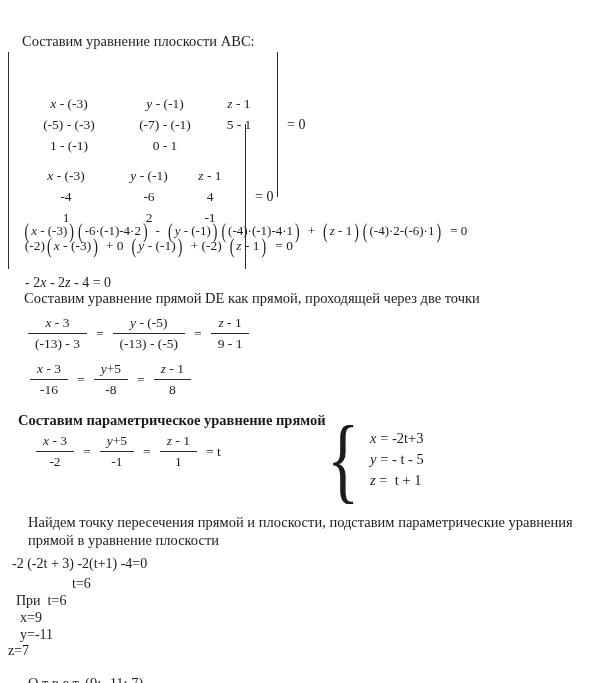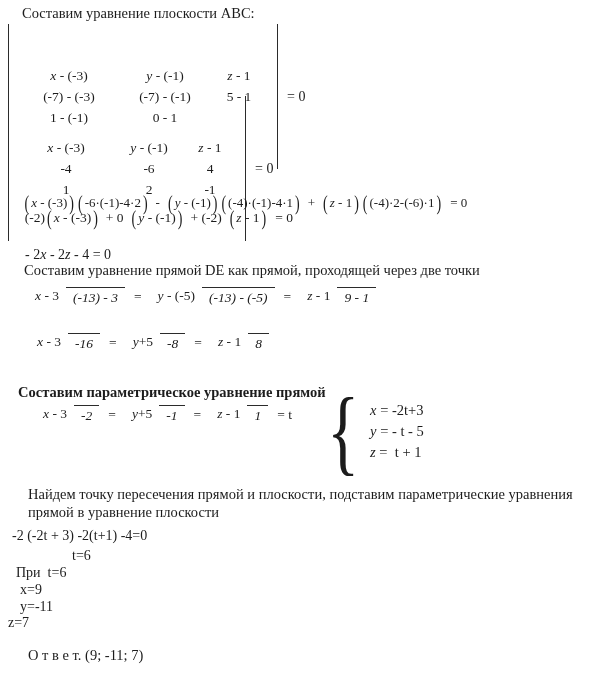--- a/index.html
+++ b/index.html
@@ -1,58 +1,58 @@
 <!DOCTYPE html>
 <html><head>
 <meta charset="utf-8">
 <style>
   html,body{margin:0;padding:0;}
   body{
     width:600px;height:683px;background:#ffffff;
     font-family:"Liberation Serif","DejaVu Serif",serif;
     color:#1c1c1c;position:relative;overflow:hidden;
   }
-  .blk{position:absolute;white-space:pre;}
+  .blk{position:absolute;white-space:pre;margin-top:28px;}
   .txt{font-size:14.5px;line-height:18px;}
   .bold{font-weight:bold;}
   .wrap{white-space:normal;}
   .var{font-style:italic;}
   
   .det{display:flex;align-items:center;}
   .det-body{border-left:1.4px solid #2b2b2b;border-right:1.4px solid #2b2b2b;padding:5px 12px;}
   .det-grid{display:grid;text-align:center;row-gap:0;font-size:13.5px;line-height:21px;}
   .det .eq{margin-left:9px;font-size:14px;}
   
   .bp{display:inline-block;transform:scaleY(1.5);vertical-align:-1px;margin:0 2px;font-size:14px;}
   .op{margin:0 6px;}
   .meq{margin-left:7px;}
   .mline{font-size:13px;line-height:22px;}
   
   .fracrow{display:flex;align-items:center;font-size:13.5px;}
-  .frac{display:inline-flex;text-align:center;align-items:center;}
+  .frac{display:inline-flex;flex-direction:column;text-align:center;}
   .num{padding:0 7px 2px;}
-  .den{border-top:1.2px solid #2b2b2b;padding:2px 7px 0;font-style:italic;}
+  .den{border-top:1.2px solid #2b2b2b;padding:2px 7px 0;}
   .feq{margin:0 9px;}
   
   .system{display:flex;align-items:center;}
   .brace{font-size:96px;line-height:90px;transform:scaleX(0.7);margin-right:4px;font-weight:normal;}
   .sys-rows{display:flex;flex-direction:column;row-gap:4px;font-size:14.5px;}
 </style>
 </head>
 <body>
 
 <div class="blk txt" style="top:4px;left:22px">Составим уравнение плоскости ABC:</div>
 
 <div class="blk det" style="top:24px;left:8px">
   <div class="det-body">
     <div class="det-grid" style="grid-template-columns:96px 96px 52px">
       <span><span class="var">x</span><span> - (-3)</span></span>
       <span><span class="var">y</span><span> - (-1)</span></span>
       <span><span class="var">z</span><span> - 1</span></span>
-      <span>(-7) - (-3)</span>
+      <span>(-5) - (-3)</span>
       <span>(-7) - (-1)</span>
       <span>5 - 1</span>
       <span>1 - (-1)</span>
       <span>0 - 1</span>
     </div>
   </div>
   <span class="eq">= 0</span>
 </div>
 
 <div class="blk det" style="top:96px;left:8px">

